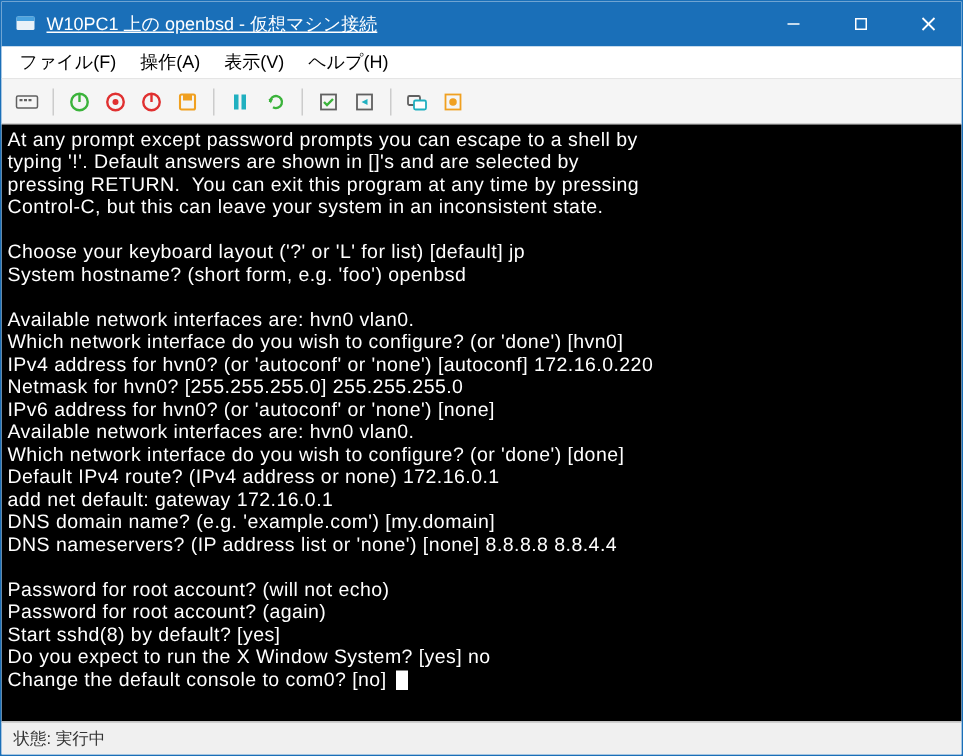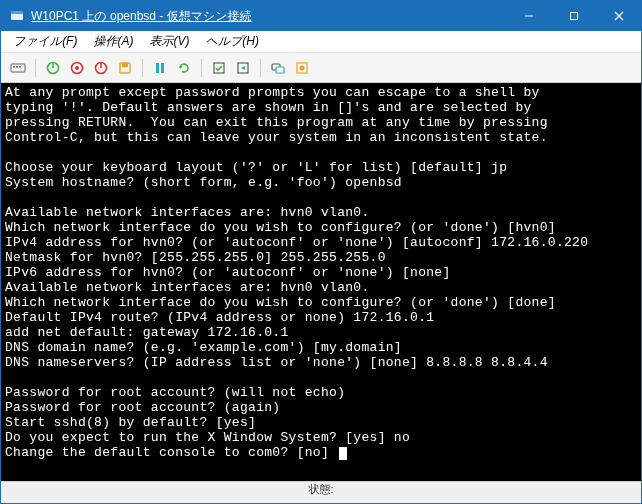--- a/index.html
+++ b/index.html
@@ -2,27 +2,27 @@
 <html><head>
 <meta charset="utf-8">
 <style>
   * { box-sizing: border-box; margin: 0; padding: 0; }
   body { font-family: "Segoe UI", "Yu Gothic UI", sans-serif; font-size: 12px; background: #fff; width: 642px; height: 504px; overflow: hidden; display: flex; flex-direction: column; border: 1px solid #1a6fb8; }
   .titlebar { background: #1a6fb8; color: #fff; height: 30px; display: flex; align-items: center; padding-left: 8px; text-decoration: underline; }
   .titlebar-icon { width: 16px; height: 16px; margin-right: 6px; display: inline-flex; align-items: center; justify-content: center; }
   .titlebar-title { flex: 1; font-size: 12px; white-space: nowrap; }
   .win-btns { display: flex; height: 100%; }
   .win-btn { width: 45px; height: 100%; display: flex; align-items: center; justify-content: center; color: #fff; }
-  .menubar { background: #fff; height: 22px; display: flex; align-items: center; padding: 0 4px; border-bottom: 1px solid #e5e5e5; font-style: italic; }
+  .menubar { background: #fff; height: 22px; display: flex; align-items: center; padding: 0 4px; border-bottom: 1px solid #e5e5e5; }
   .menu-item { padding: 2px 8px; font-size: 12px; color: #000; }
   .toolbar { background: #f5f5f5; height: 30px; display: flex; align-items: center; padding: 0 6px; gap: 2px; border-bottom: 1px solid #d0d0d0; }
   .tb-btn { width: 22px; height: 22px; display: inline-flex; align-items: center; justify-content: center; border-radius: 2px; }
   .tb-sep { width: 1px; height: 18px; background: #ccc; margin: 0 4px; }
-  .terminal { flex: 1; background: #000; color: #fff; font-family: Liberation Mono, monospace; font-size: 13px; line-height: 15px; padding: 2px 4px; white-space: pre-wrap; overflow: hidden; letter-spacing: 0.3px; }
-  .statusbar { height: 22px; background: #f0f0f0; border-top: 1px solid #d0d0d0; display: flex; align-items: center; padding: 0 8px; font-size: 11px; color: #333; flex-direction: column; }
+  .terminal { flex: 1; background: #000; color: #fff; font-family: Liberation Sans, sans-serif; font-size: 13px; line-height: 15px; padding: 2px 4px; white-space: pre-wrap; overflow: hidden; letter-spacing: 0.3px; }
+  .statusbar { height: 22px; background: #f0f0f0; border-top: 1px solid #d0d0d0; display: flex; align-items: center; padding: 0 8px; font-size: 11px; color: #333; }
   .cursor { display:inline-block; width:8px; height:13px; background:#fff; vertical-align:text-bottom; margin-left:2px;}
 </style>
 </head>
 <body>
 
 <div class="titlebar">
   <span class="titlebar-icon">
     <svg width="14" height="14" viewBox="0 0 14 14">
         <rect x="1" y="2" width="12" height="9" rx="1" fill="#fff" fill-opacity="0.9"></rect>
         <rect x="1" y="2" width="12" height="3" fill="#4aa3e0"></rect>

